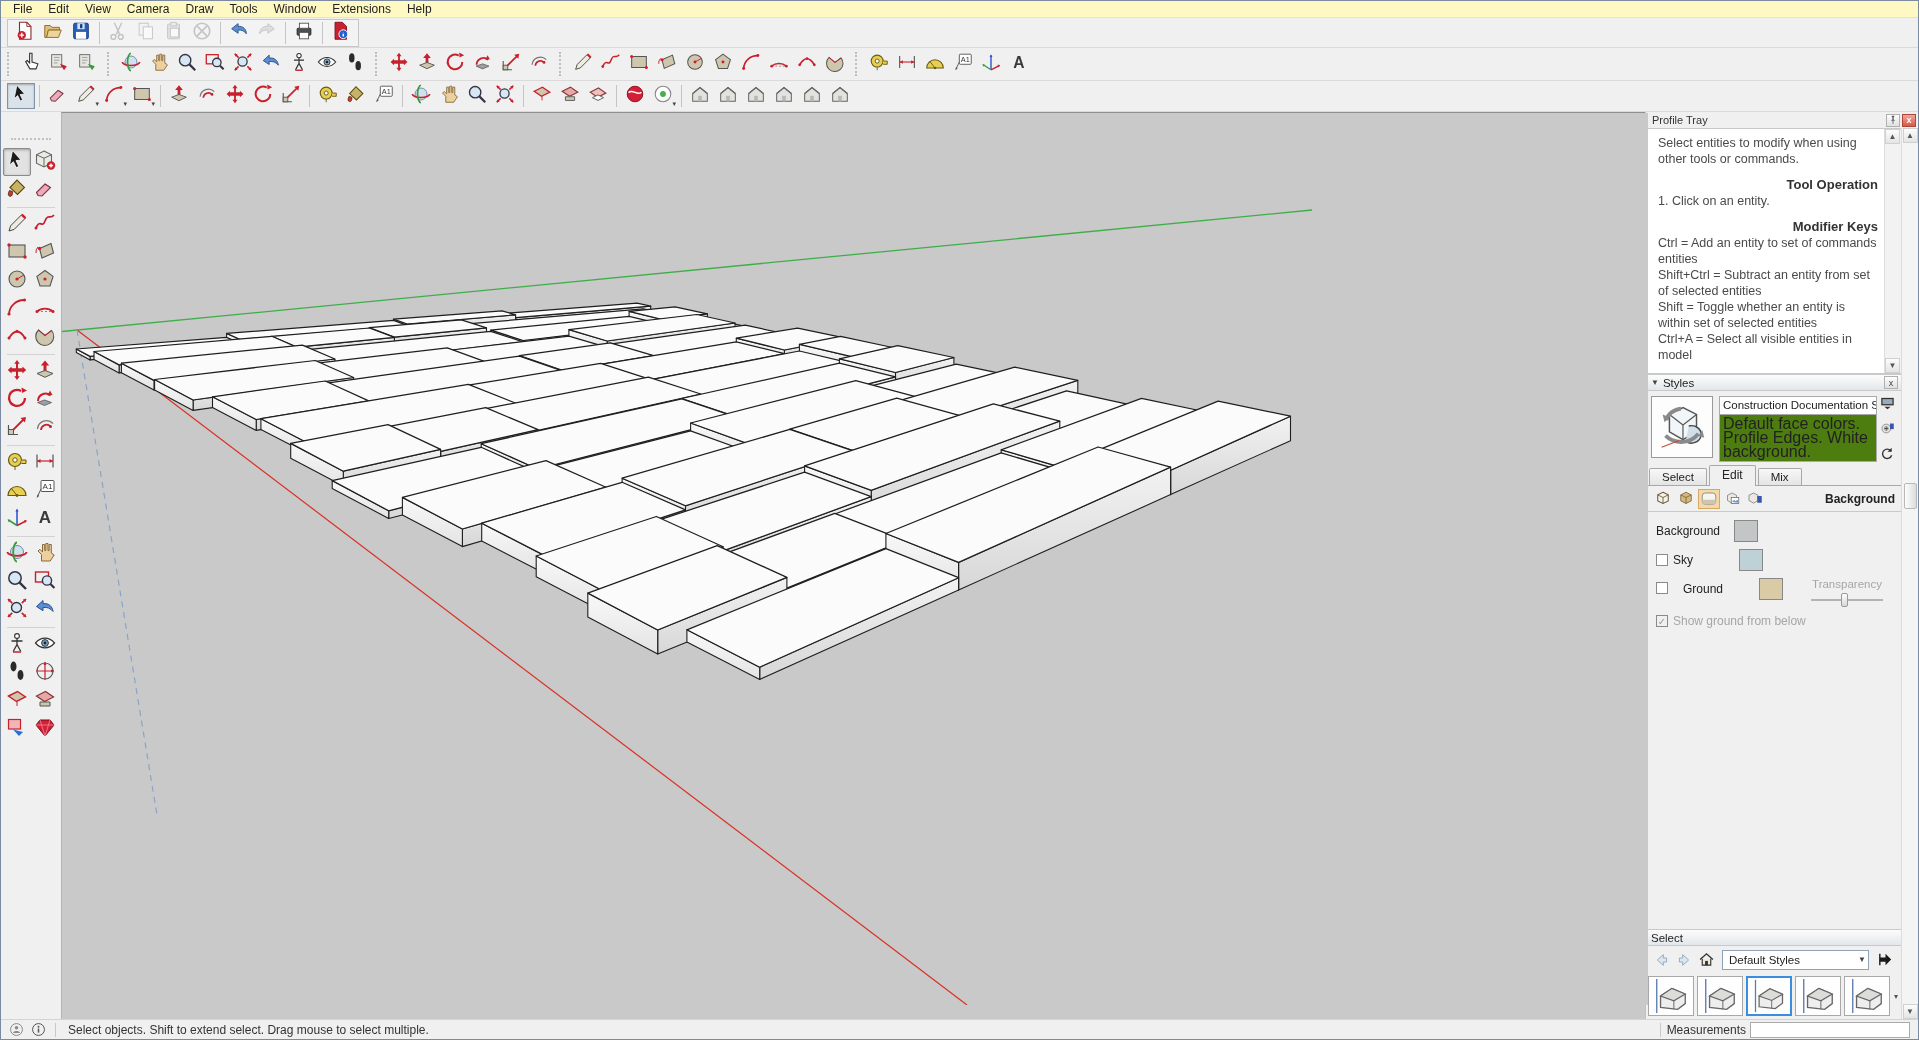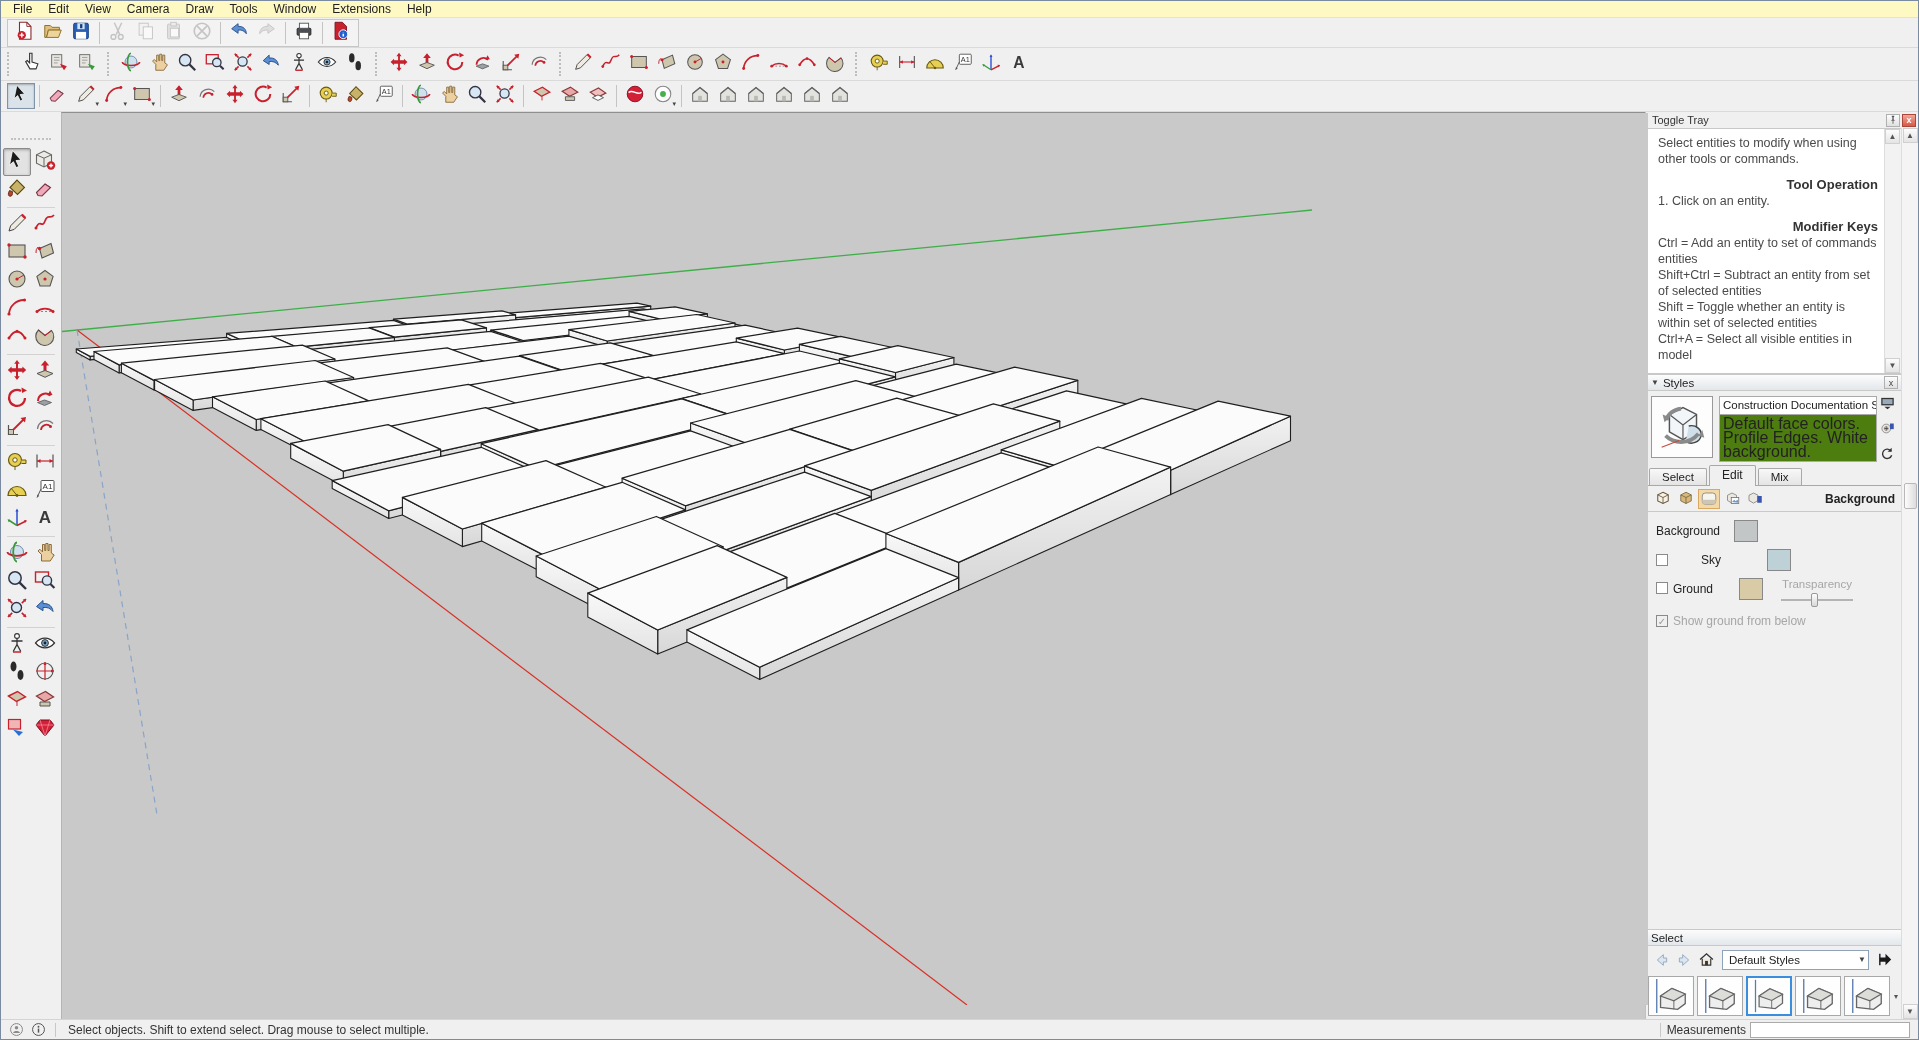--- a/index.html
+++ b/index.html
@@ -1077,21 +1077,21 @@
             <polygon points="896.6,449.4 1108.6,354.1 1036.1,334.0 823.9,420.5" fill="#fbfbfb" stroke="#1f1f1f" stroke-width="1.25" stroke-linejoin="round"></polygon>
             <polygon points="697.7,554.2 896.6,464.7 896.6,477.0 697.7,566.4" fill="url(#gSide)" stroke="#1f1f1f" stroke-width="1.1" stroke-linejoin="round"></polygon>
             <polygon points="697.7,554.2 624.9,516.8 624.9,529.1 697.7,566.4" fill="url(#gCap)" stroke="#1f1f1f" stroke-width="1.1" stroke-linejoin="round"></polygon>
             <polygon points="697.7,554.2 896.6,464.7 823.9,435.7 624.9,516.8" fill="#fbfbfb" stroke="#1f1f1f" stroke-width="1.25" stroke-linejoin="round"></polygon>
           </g>
         </svg>
       </div>
 
     <div class="tray">
       <div class="tray-title">
-        <span>Toggle Tray</span>
+        <span>Profile Tray</span>
         <span class="sp"></span>
         <div class="minibox">
             <svg width="10" height="10" viewBox="0 0 24 24">
               <path d="M9 2h6v2l-1.5 1.5v5L17 14H7l3.5-3.5v-5L9 4z" fill="#555"></path>
               <path d="M12 14v7" stroke="#555" stroke-width="2"></path>
             </svg>
           </div>
         <div class="minibox closebox">x</div>
       </div>
       <div class="tray-body">
@@ -1199,24 +1199,24 @@
             <span class="lbl">Background</span>
           </div>
 
           <div class="bgrows">
             <div class="brow">
               <span style="width:70px;">Background</span>
               <div class="swatch" id="sw-bg" style="background: rgb(195, 198, 199);"></div>
             </div>
             <div class="brow">
               <div class="cb"></div>
-              <span style="width:58px;margin-left:28px;">Sky</span>
+              <span style="width:58px;">Sky</span>
               <div class="swatch" id="sw-sky" style="background: rgb(189, 209, 214);"></div>
             </div>
-            <div class="brow" style="align-items:flex-start;">
+            <div class="brow" style="align-items:flex-start;gap:10px;">
               <div class="cb" style="margin-top:4px;"></div>
               <span style="width:58px;margin-top:4px;">Ground</span>
               <div class="swatch" id="sw-ground" style="background: rgb(216, 203, 166);"></div>
               <div style="margin-left:18px;display:flex;flex-direction:column;align-items:center;">
                 <span class="translab">Transparency</span>
                 <div class="slider">
                   <div class="track"></div>
                   <div class="thumbv"></div>
                 </div>
               </div>

